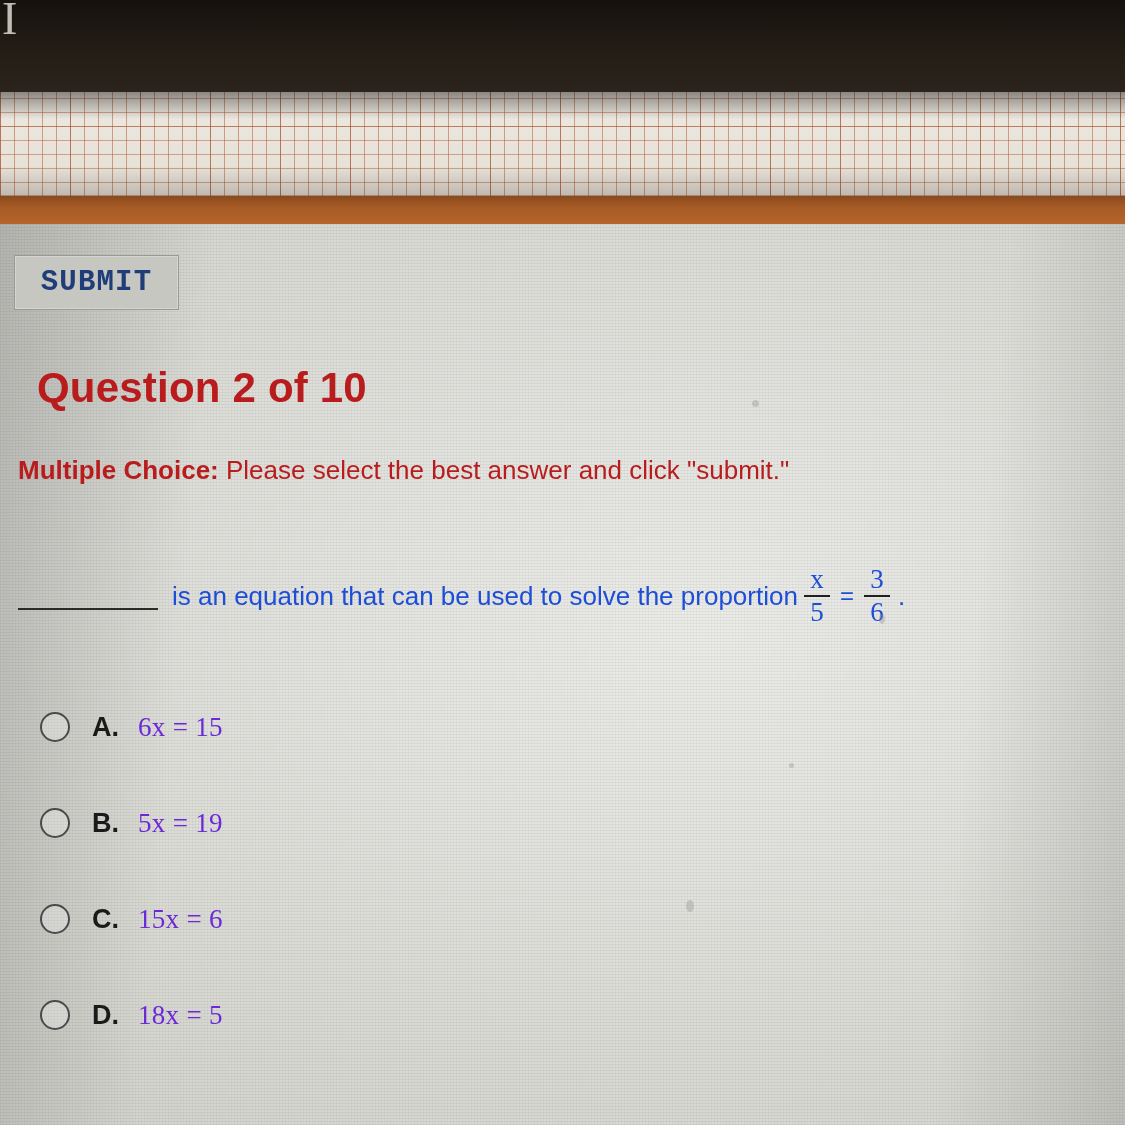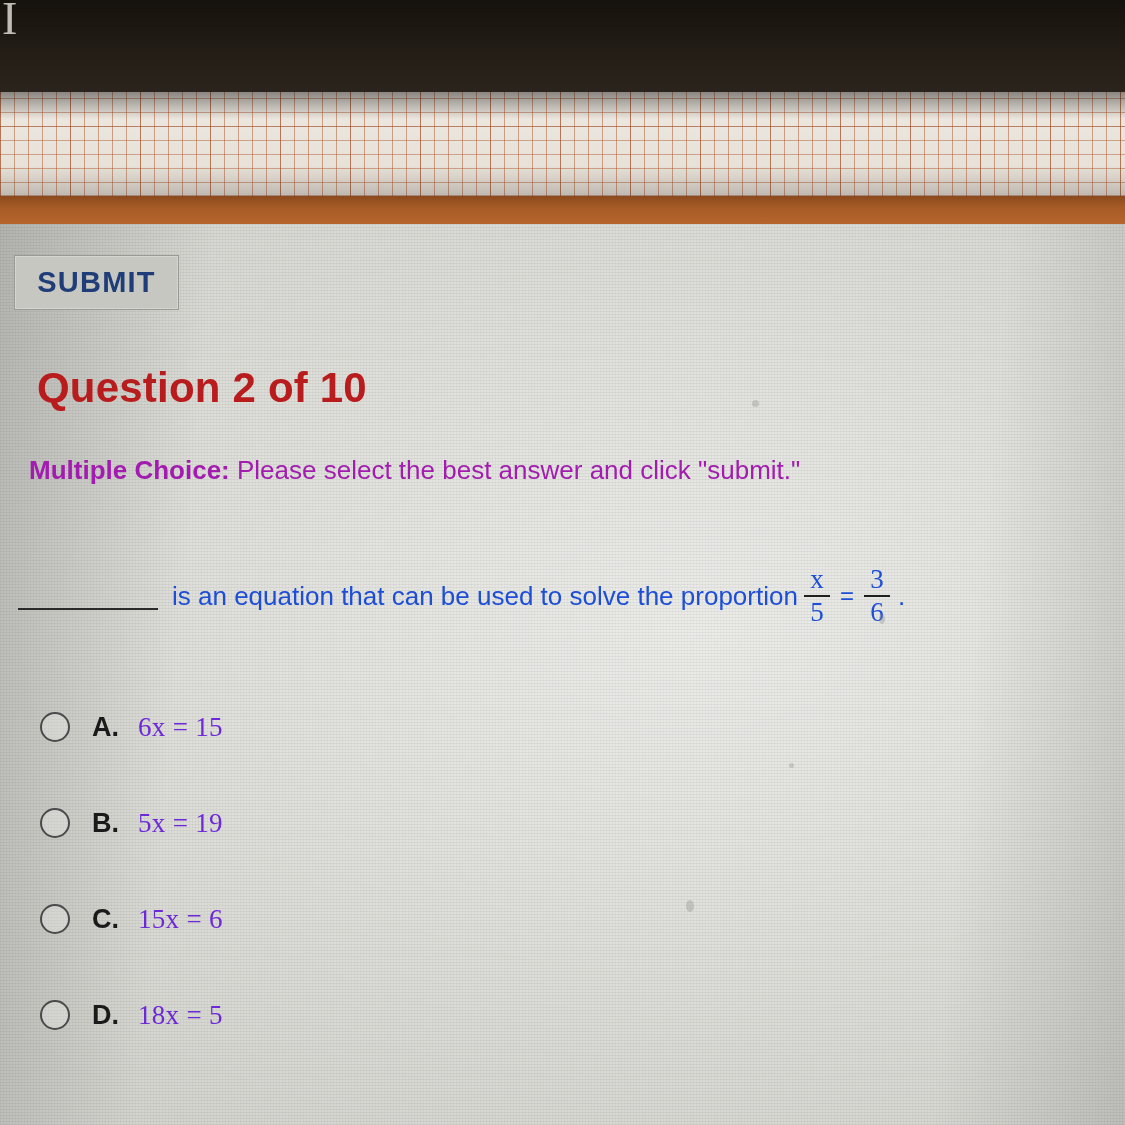--- a/index.html
+++ b/index.html
@@ -118,43 +118,42 @@
     border: 1px solid #9a9a94;
     box-shadow: inset 0 0 0 1px rgba(255,255,255,.25);
     color: #1f3d78;
     font-size: 29px;
     font-weight: 600;
     letter-spacing: 1.2px;
     display: flex;
     align-items: center;
     justify-content: center;
     cursor: pointer;
-    font-family: Liberation Sans, sans-serif;
+    font-family: Liberation Mono, monospace;
   }
 
   
   .q-title {
     position: absolute;
     left: 18px;
     top: 140px;
     font-size: 42px;
     font-weight: bold;
     color: #b91c1c;
     letter-spacing: .2px;
     margin-left: 19px;
   }
 
   .instructions {
     position: absolute;
     left: 18px;
     top: 231px;
     font-size: 26px;
-    color: #a21caf;
+    color: #b91c1c;
     white-space: nowrap;
-    margin-left: 11px;
   }
   .instructions b { font-weight: bold; }
 
   
   .q-line {
     position: absolute;
     left: 18px;
     top: 340px;
     width: 1090px;
     display: flex;

